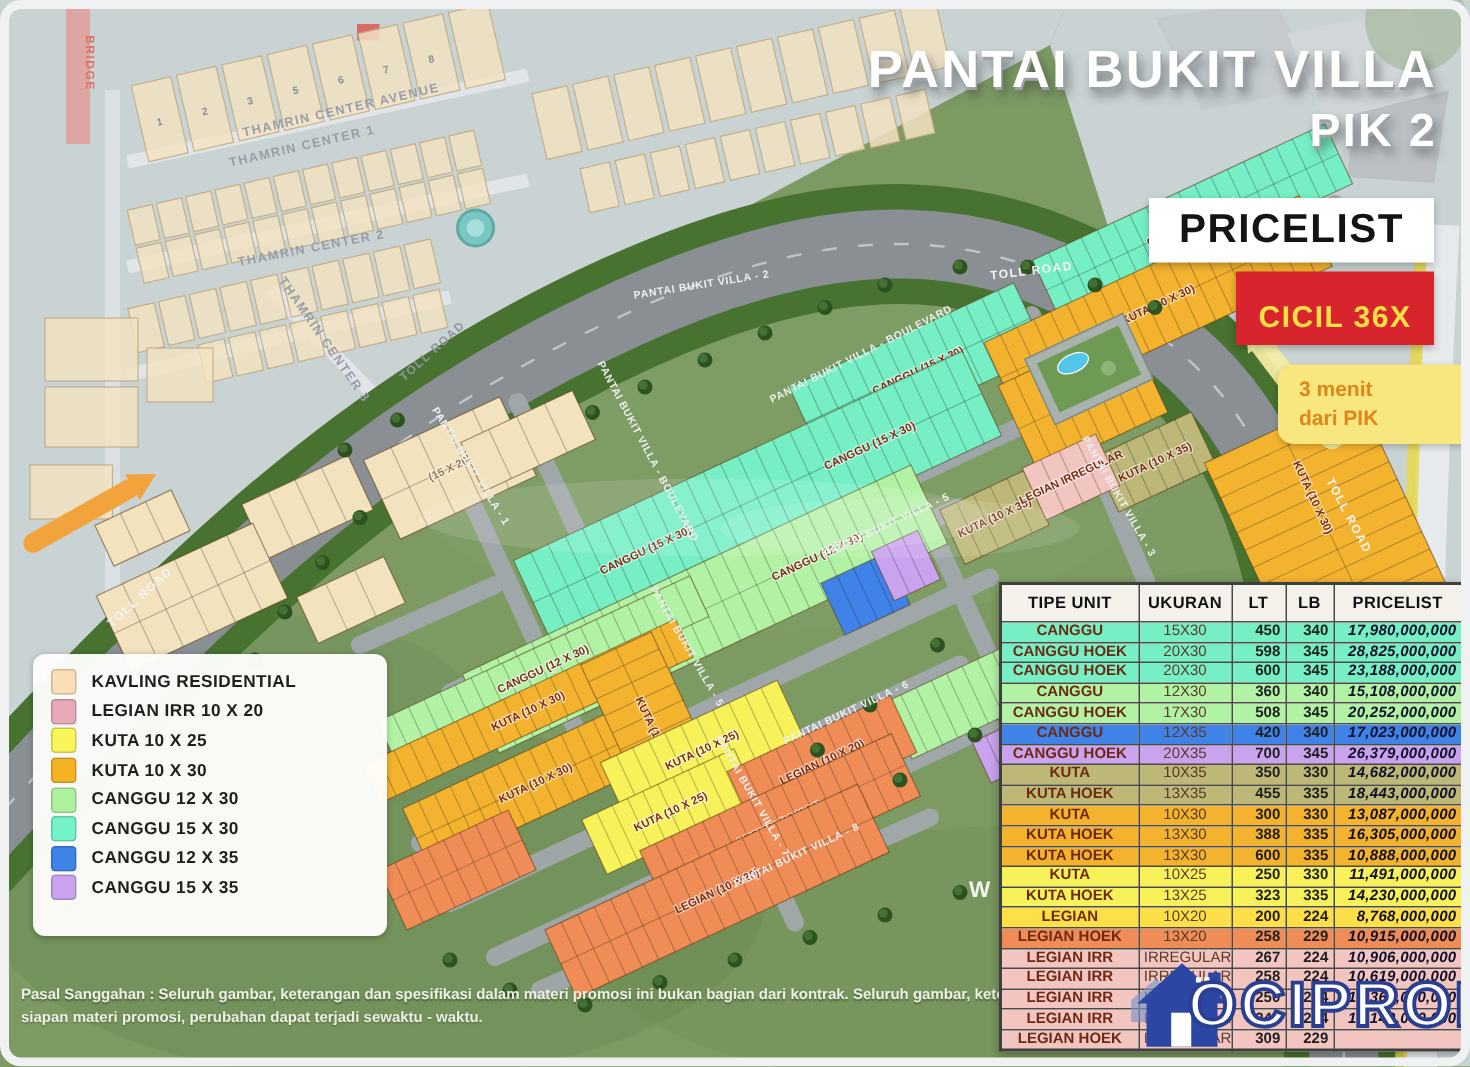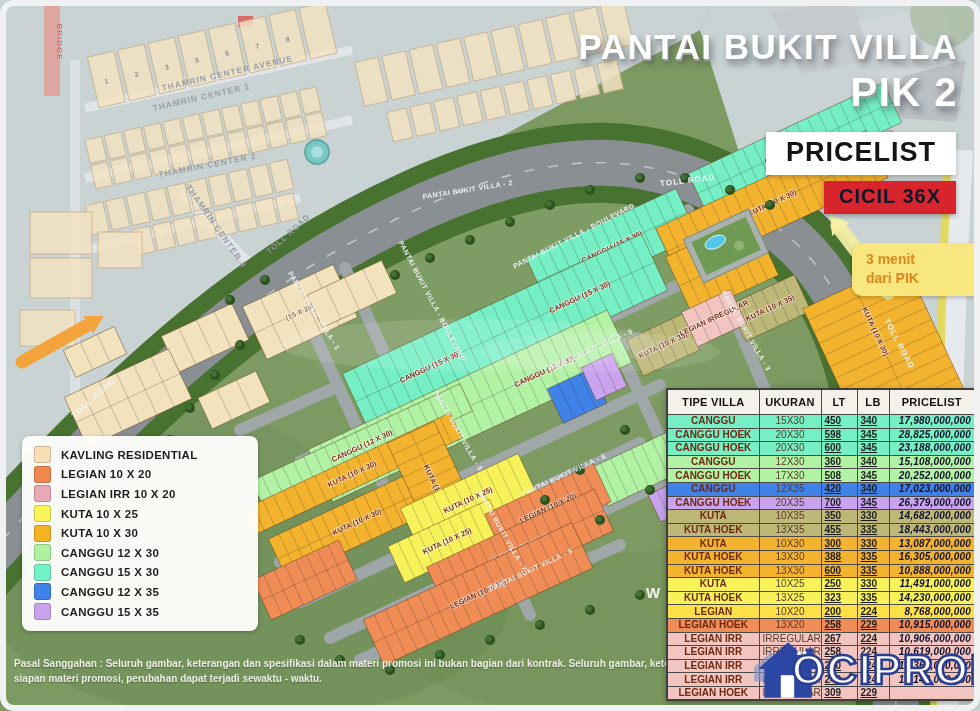--- a/index.html
+++ b/index.html
@@ -5,44 +5,44 @@
   html,body{margin:0;padding:0;}
   body{width:980px;height:711px;position:relative;overflow:hidden;background:#7D9A63;
        font-family:"Liberation Sans",sans-serif;-webkit-font-smoothing:antialiased;}
   #map{position:absolute;inset:0;z-index:1;}
   .frame{position:absolute;inset:0;border:6px solid #EFF1F2;border-radius:14px;z-index:40;pointer-events:none;}
   
   .title{position:absolute;top:26px;right:22px;text-align:right;z-index:12;color:#FFFFFF;
          font-weight:800;letter-spacing:1.5px;line-height:1.2;
          text-shadow:1px 2px 0 #9BA1A6, 3px 5px 7px rgba(40,45,50,.55);}
   .title .l1{font-size:35px;}
-  .title .l2{font-size:40px;}
+  .title .l2{font-size:31px;}
   .pricelist-box{position:absolute;top:132px;right:24px;background:#FFFFFF;color:#141414;z-index:12;
          font-weight:800;font-size:27px;letter-spacing:1px;padding:5px 20px 7px;box-shadow:0 2px 5px rgba(0,0,0,.25);}
-  .cicil-badge{position:absolute;top:181px;right:24px;background:#D8242C;color:#0f172a;z-index:12;
-         font-weight:800;font-size:20px;letter-spacing:1px;padding:4px 15px 6px;box-shadow:0 2px 5px rgba(0,0,0,.3);}
+  .cicil-badge{position:absolute;top:181px;right:24px;background:#D8242C;color:#fde047;z-index:12;
+         font-weight:800;font-size:20px;letter-spacing:1px;padding:20px 15px 6px;box-shadow:0 2px 5px rgba(0,0,0,.3);}
   .dist-chip{position:absolute;top:243px;right:-34px;width:140px;z-index:11;background:#F7E77E;
          border-radius:10px;padding:7px 8px 8px 14px;color:#E0861C;font-weight:800;font-size:14px;line-height:1.35;
          box-shadow:0 2px 4px rgba(0,0,0,.2);}
   
   .legend{position:absolute;left:22px;top:436px;width:214px;z-index:10;background:rgba(253,253,251,.97);
-         border-radius:8px;padding:9px 10px 10px 12px;box-shadow:0 1px 4px rgba(0,0,0,.25);}
+         border-radius:8px;padding:9px 10px 22px 12px;box-shadow:0 1px 4px rgba(0,0,0,.25);}
   .legend-row{display:flex;align-items:center;gap:10px;height:19.6px;}
   .legend-swatch{width:15px;height:15px;border-radius:3px;border:1px solid rgba(0,0,0,.18);flex:0 0 auto;}
   .legend-label{font-size:11.5px;font-weight:800;color:#1E1E1C;letter-spacing:.3px;white-space:nowrap;}
   
   .tablewrap{position:absolute;left:666px;top:388px;z-index:9;}
   table.pricelist{border-collapse:collapse;table-layout:fixed;width:308px;background:#F4F1EA;
          box-shadow:0 2px 6px rgba(0,0,0,.3);border:2px solid #3F3F3D;}
   table.pricelist th{font-size:11px;font-weight:800;color:#111;background:#F4F1EA;border:1px solid #4A4A48;
          padding:6px 2px;text-align:center;letter-spacing:.3px;}
   table.pricelist td{font-size:10px;border:1px solid #4A4A48;height:12.6px;line-height:1;padding:0 3px;white-space:nowrap;overflow:hidden;}
   td.c-type{font-weight:800;color:#6E2912;text-align:center;}
   td.c-uk{font-weight:400;color:#5A3A28;text-align:center;}
-  td.c-num{font-weight:700;color:#1F1F1F;text-align:left;text-decoration:underline;}
+  td.c-num{font-weight:700;color:#1F1F1F;text-align:right;}
   td.c-price{font-weight:800;font-style:italic;color:#10102A;text-align:right;letter-spacing:.2px;}
   
   .disclaimer{position:absolute;left:14px;top:656px;width:952px;z-index:3;color:#EEF0E6;
          font-size:10px;font-weight:600;line-height:1.5;text-shadow:0 1px 1px rgba(40,60,30,.5);}
   .disclaimer .dl{white-space:nowrap;overflow:hidden;}
   
   .logo{position:absolute;left:752px;top:632px;width:232px;height:78px;z-index:15;}
   .logo-house{position:absolute;left:0;top:2px;}
   .logo-text{position:absolute;left:40px;top:14px;font-size:42px;font-weight:800;letter-spacing:2px;color:#FFFFFF;
          -webkit-text-stroke:2.6px #2B3F92;text-shadow:0 0 1px #2B3F92;}
@@ -762,24 +762,20 @@
   <div>dari PIK</div>
 </div>
 
 <div class="legend">
   <div id="legend-items">
       <div class="legend-row">
         <span class="legend-swatch" style="background: rgb(250, 223, 182);"></span>
         <span class="legend-label">KAVLING RESIDENTIAL</span>
       </div>
       <div class="legend-row">
-        <span class="legend-swatch" style="background: rgb(240, 135, 78);"></span>
-        <span class="legend-label">LEGIAN 10 X 20</span>
-      </div>
-      <div class="legend-row">
         <span class="legend-swatch" style="background: rgb(232, 169, 185);"></span>
         <span class="legend-label">LEGIAN IRR 10 X 20</span>
       </div>
       <div class="legend-row">
         <span class="legend-swatch" style="background: rgb(249, 244, 87);"></span>
         <span class="legend-label">KUTA 10 X 25</span>
       </div>
       <div class="legend-row">
         <span class="legend-swatch" style="background: rgb(243, 179, 34);"></span>
         <span class="legend-label">KUTA 10 X 30</span>
@@ -807,21 +803,21 @@
   <table class="pricelist">
     <colgroup>
         <col style="width:92px">
         <col style="width:62px">
         <col style="width:36px">
         <col style="width:32px">
         <col style="width:86px">
       </colgroup>
     <thead>
         <tr id="tbl-head">
-          <th>TIPE VILLA</th>
+          <th>TIPE UNIT</th>
           <th>UKURAN</th>
           <th>LT</th>
           <th>LB</th>
           <th>PRICELIST</th>
         </tr>
       </thead>
     <tbody id="tbl-body">
         <tr style="background: rgb(118, 239, 197);">
           <td class="c-type">CANGGU</td>
           <td class="c-uk">15X30</td>

